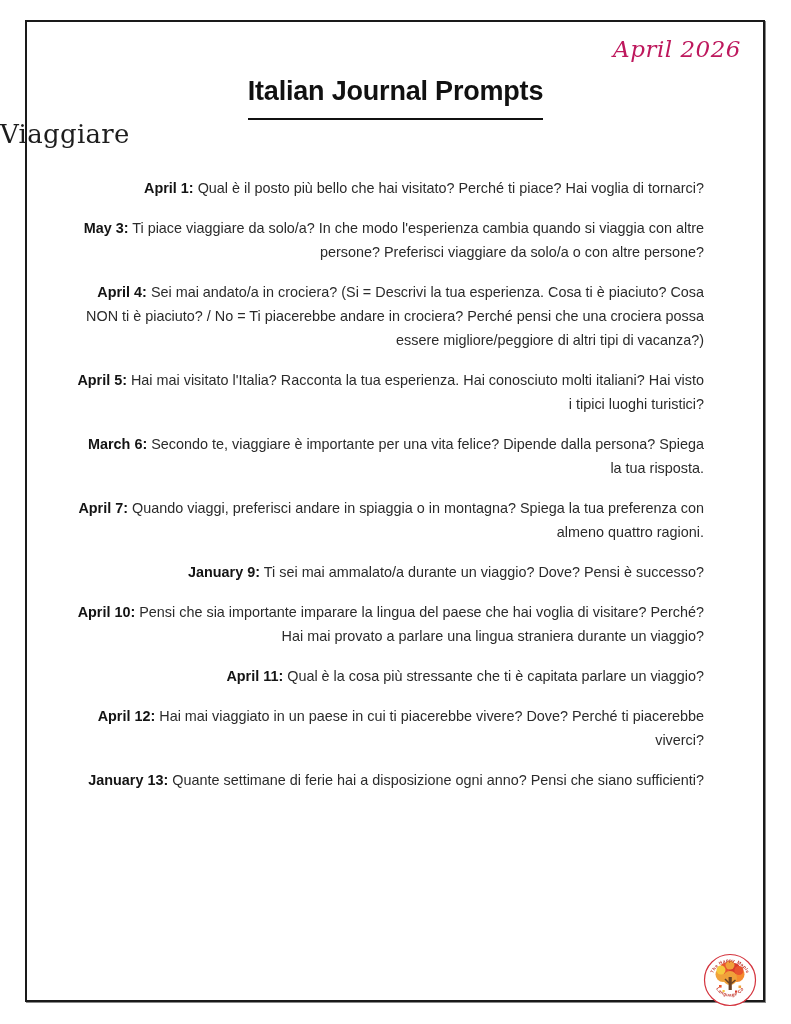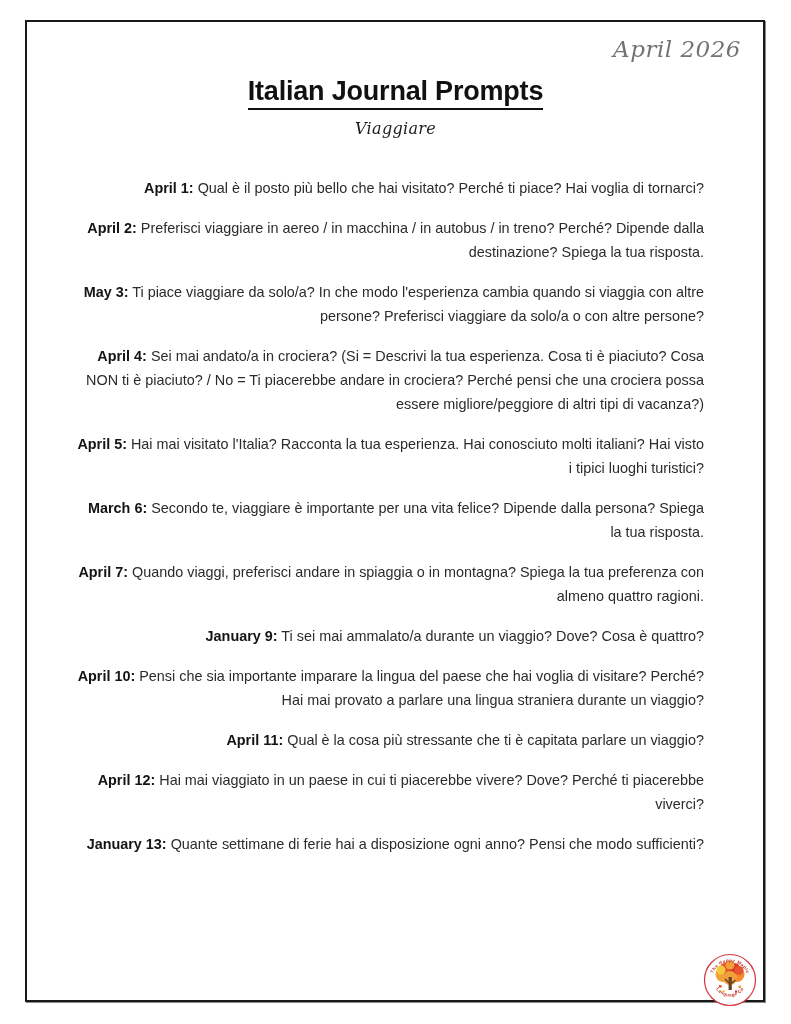--- a/index.html
+++ b/index.html
@@ -25,48 +25,47 @@
     box-sizing: border-box;
     box-shadow: 1px 1px 0 #888;
   }
   .date-label {
     position: absolute;
     right: 50px;
     top: 36px;
     font-family: "DejaVu Serif", serif;
     font-style: italic;
     font-size: 23px;
-    color: #737373;
+    color: #be185d;
     letter-spacing: 0.5px;
     white-space: nowrap;
   }
   .doc-title {
     position: absolute;
     left: 0;
     right: 0;
     top: 76px;
     text-align: center;
     font-size: 27px;
     font-weight: bold;
     color: #111111;
     letter-spacing: -0.2px;
   }
   .doc-title span.t {
     border-bottom: 2.5px solid #111111;
-    padding-bottom: 2px;
+    padding-bottom: 12px;
   }
   .doc-subtitle {
     position: absolute;
     left: 0;
     right: 0;
     top: 119px;
-    text-align: center;
+    text-align: left;
     font-family: "DejaVu Serif", serif;
-    font-style: italic;
-    font-size: 16px;
+    font-size: 26px;
     color: #1d1d1d;
     letter-spacing: 0.3px;
   }
   .prompt-list {
     position: absolute;
     left: 75px;
     top: 176px;
     width: 629px;
   }
   .prompt-item {
@@ -100,31 +99,30 @@
   <div class="page-frame"></div>
 
   <div class="date-label">April 2026</div>
 
   <div class="doc-title"><span class="t">Italian Journal Prompts</span></div>
 
   <div class="doc-subtitle">Viaggiare</div>
 
   <div class="prompt-list">
       <div class="prompt-item"><span class="label">April 1:</span> <span class="body">Qual è il posto più bello che hai visitato? Perché ti piace? Hai voglia di tornarci?</span></div>
-      <div class="prompt-item"><span class="label">April 2:</span> <span class="body">Preferisci viaggiare in aereo / in macchina / in autobus / in treno? Perché? Dipende dalla destinazione? Spiega la tua risposta.</span></div>
       <div class="prompt-item"><span class="label">May 3:</span> <span class="body">Ti piace viaggiare da solo/a? In che modo l'esperienza cambia quando si viaggia con altre persone? Preferisci viaggiare da solo/a o con altre persone?</span></div>
       <div class="prompt-item"><span class="label">April 4:</span> <span class="body">Sei mai andato/a in crociera? (Si = Descrivi la tua esperienza. Cosa ti è piaciuto? Cosa NON ti è piaciuto? / No = Ti piacerebbe andare in crociera? Perché pensi che una crociera possa essere migliore/peggiore di altri tipi di vacanza?)</span></div>
       <div class="prompt-item"><span class="label">April 5:</span> <span class="body">Hai mai visitato l'Italia? Racconta la tua esperienza. Hai conosciuto molti italiani? Hai visto i tipici luoghi turistici?</span></div>
       <div class="prompt-item"><span class="label">March 6:</span> <span class="body">Secondo te, viaggiare è importante per una vita felice? Dipende dalla persona? Spiega la tua risposta.</span></div>
       <div class="prompt-item"><span class="label">April 7:</span> <span class="body">Quando viaggi, preferisci andare in spiaggia o in montagna? Spiega la tua preferenza con almeno quattro ragioni.</span></div>
-      <div class="prompt-item"><span class="label">January 9:</span> <span class="body">Ti sei mai ammalato/a durante un viaggio? Dove? Cosa è quattro?</span></div>
+      <div class="prompt-item"><span class="label">January 9:</span> <span class="body">Ti sei mai ammalato/a durante un viaggio? Dove? Pensi è successo?</span></div>
       <div class="prompt-item"><span class="label">April 10:</span> <span class="body">Pensi che sia importante imparare la lingua del paese che hai voglia di visitare? Perché? Hai mai provato a parlare una lingua straniera durante un viaggio?</span></div>
       <div class="prompt-item"><span class="label">April 11:</span> <span class="body">Qual è la cosa più stressante che ti è capitata parlare un viaggio?</span></div>
       <div class="prompt-item"><span class="label">April 12:</span> <span class="body">Hai mai viaggiato in un paese in cui ti piacerebbe vivere? Dove? Perché ti piacerebbe viverci?</span></div>
-      <div class="prompt-item"><span class="label">January 13:</span> <span class="body">Quante settimane di ferie hai a disposizione ogni anno? Pensi che modo sufficienti?</span></div>
+      <div class="prompt-item"><span class="label">January 13:</span> <span class="body">Quante settimane di ferie hai a disposizione ogni anno? Pensi che siano sufficienti?</span></div>
     </div>
 
   <div class="logo">
     <svg width="56" height="56" viewBox="0 0 56 56">
       <defs>
         <path id="arcTop" d="M 10,28 A 18,18 0 0 1 46,28" fill="none"></path>
         <path id="arcBot" d="M 11.5,28 A 16.5,16.5 0 0 0 44.5,28" fill="none"></path>
       </defs>
       <circle cx="28" cy="28" r="25.5" fill="#ffffff" stroke="#d4333d" stroke-width="1.2"></circle>
       <g>

